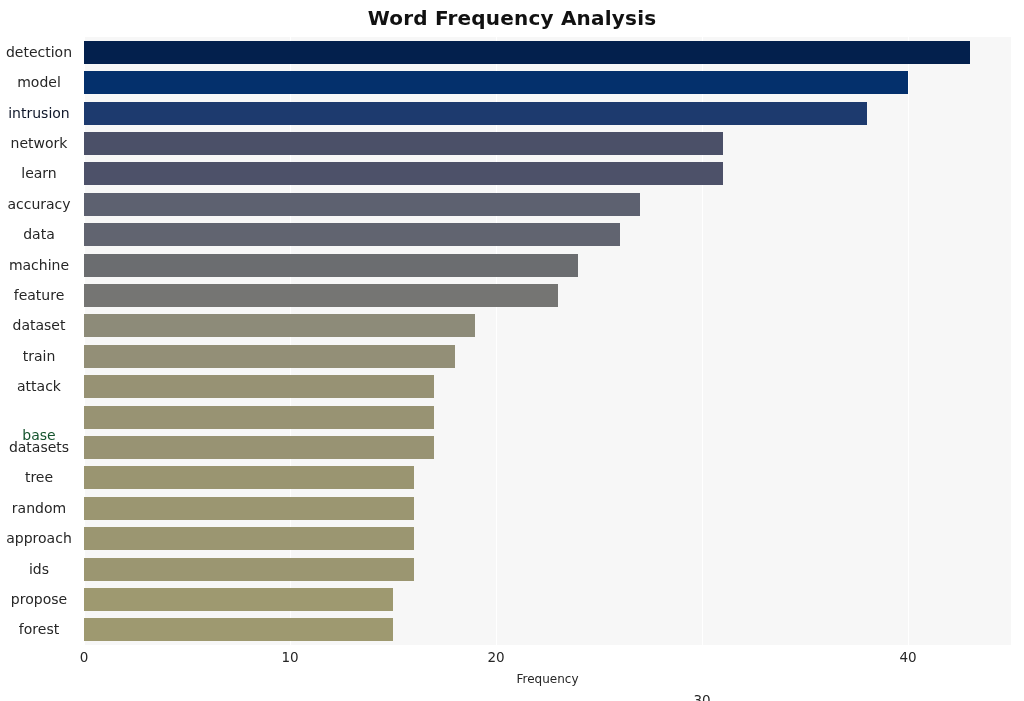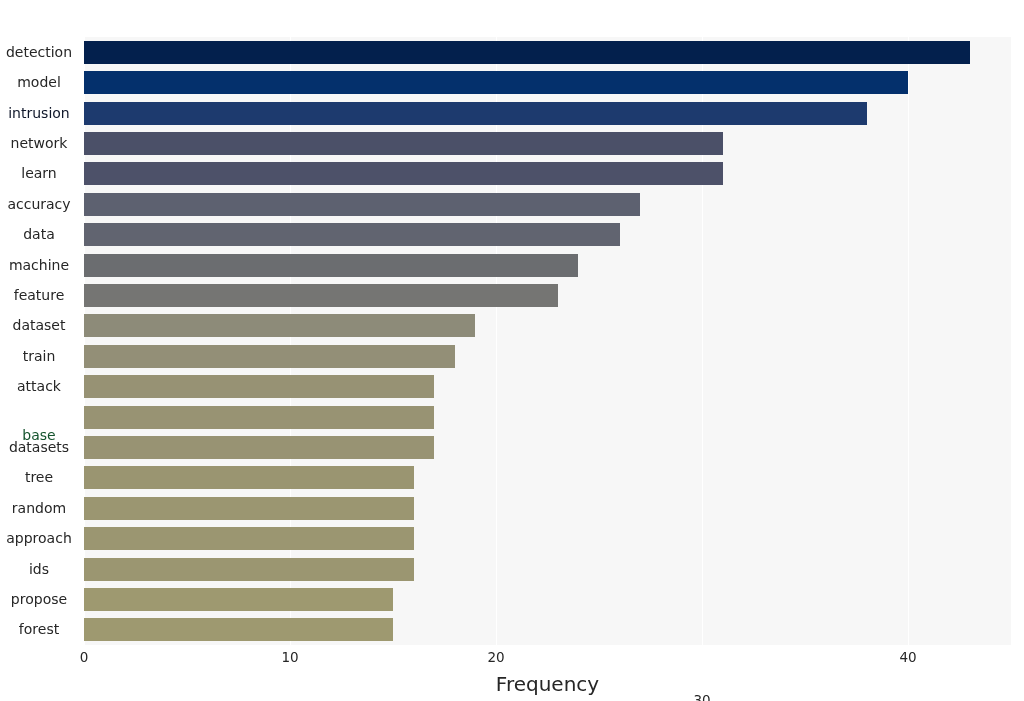--- a/index.html
+++ b/index.html
@@ -98,29 +98,30 @@
     transform: translateX(-50%);
     white-space: nowrap;
   }
 
   #x-axis-label {
     position: absolute;
     left: 84px;
     top: 672px;
     width: 927px;
     text-align: center;
-    font-size: 20px;
+    font-size: 12px;
     color: #262626;
   }
 </style>
 </head>
 <body>
 
 <div id="figure" style="background: rgb(255, 255, 255);">
 
+  <div id="chart-title" style="color: rgb(17, 17, 17);">Word Frequency Analysis</div>
 
   <div id="y-axis">
       <div class="ytick" style="top: 3.7px; color: rgb(38, 38, 38);">detection</div>
       <div class="ytick" style="top: 34.1px; color: rgb(38, 38, 38);">model</div>
       <div class="ytick" style="top: 64.5px; color: #0f172a; padding-left: 19px;">intrusion</div>
       <div class="ytick" style="top: 94.9px; color: rgb(38, 38, 38);">network</div>
       <div class="ytick" style="top: 125.3px; color: rgb(38, 38, 38);">learn</div>
       <div class="ytick" style="top: 155.7px; color: rgb(38, 38, 38);">accuracy</div>
       <div class="ytick" style="top: 186.1px; color: rgb(38, 38, 38); padding-left: 16px;">data</div>
       <div class="ytick" style="top: 216.5px; color: rgb(38, 38, 38);">machine</div>

